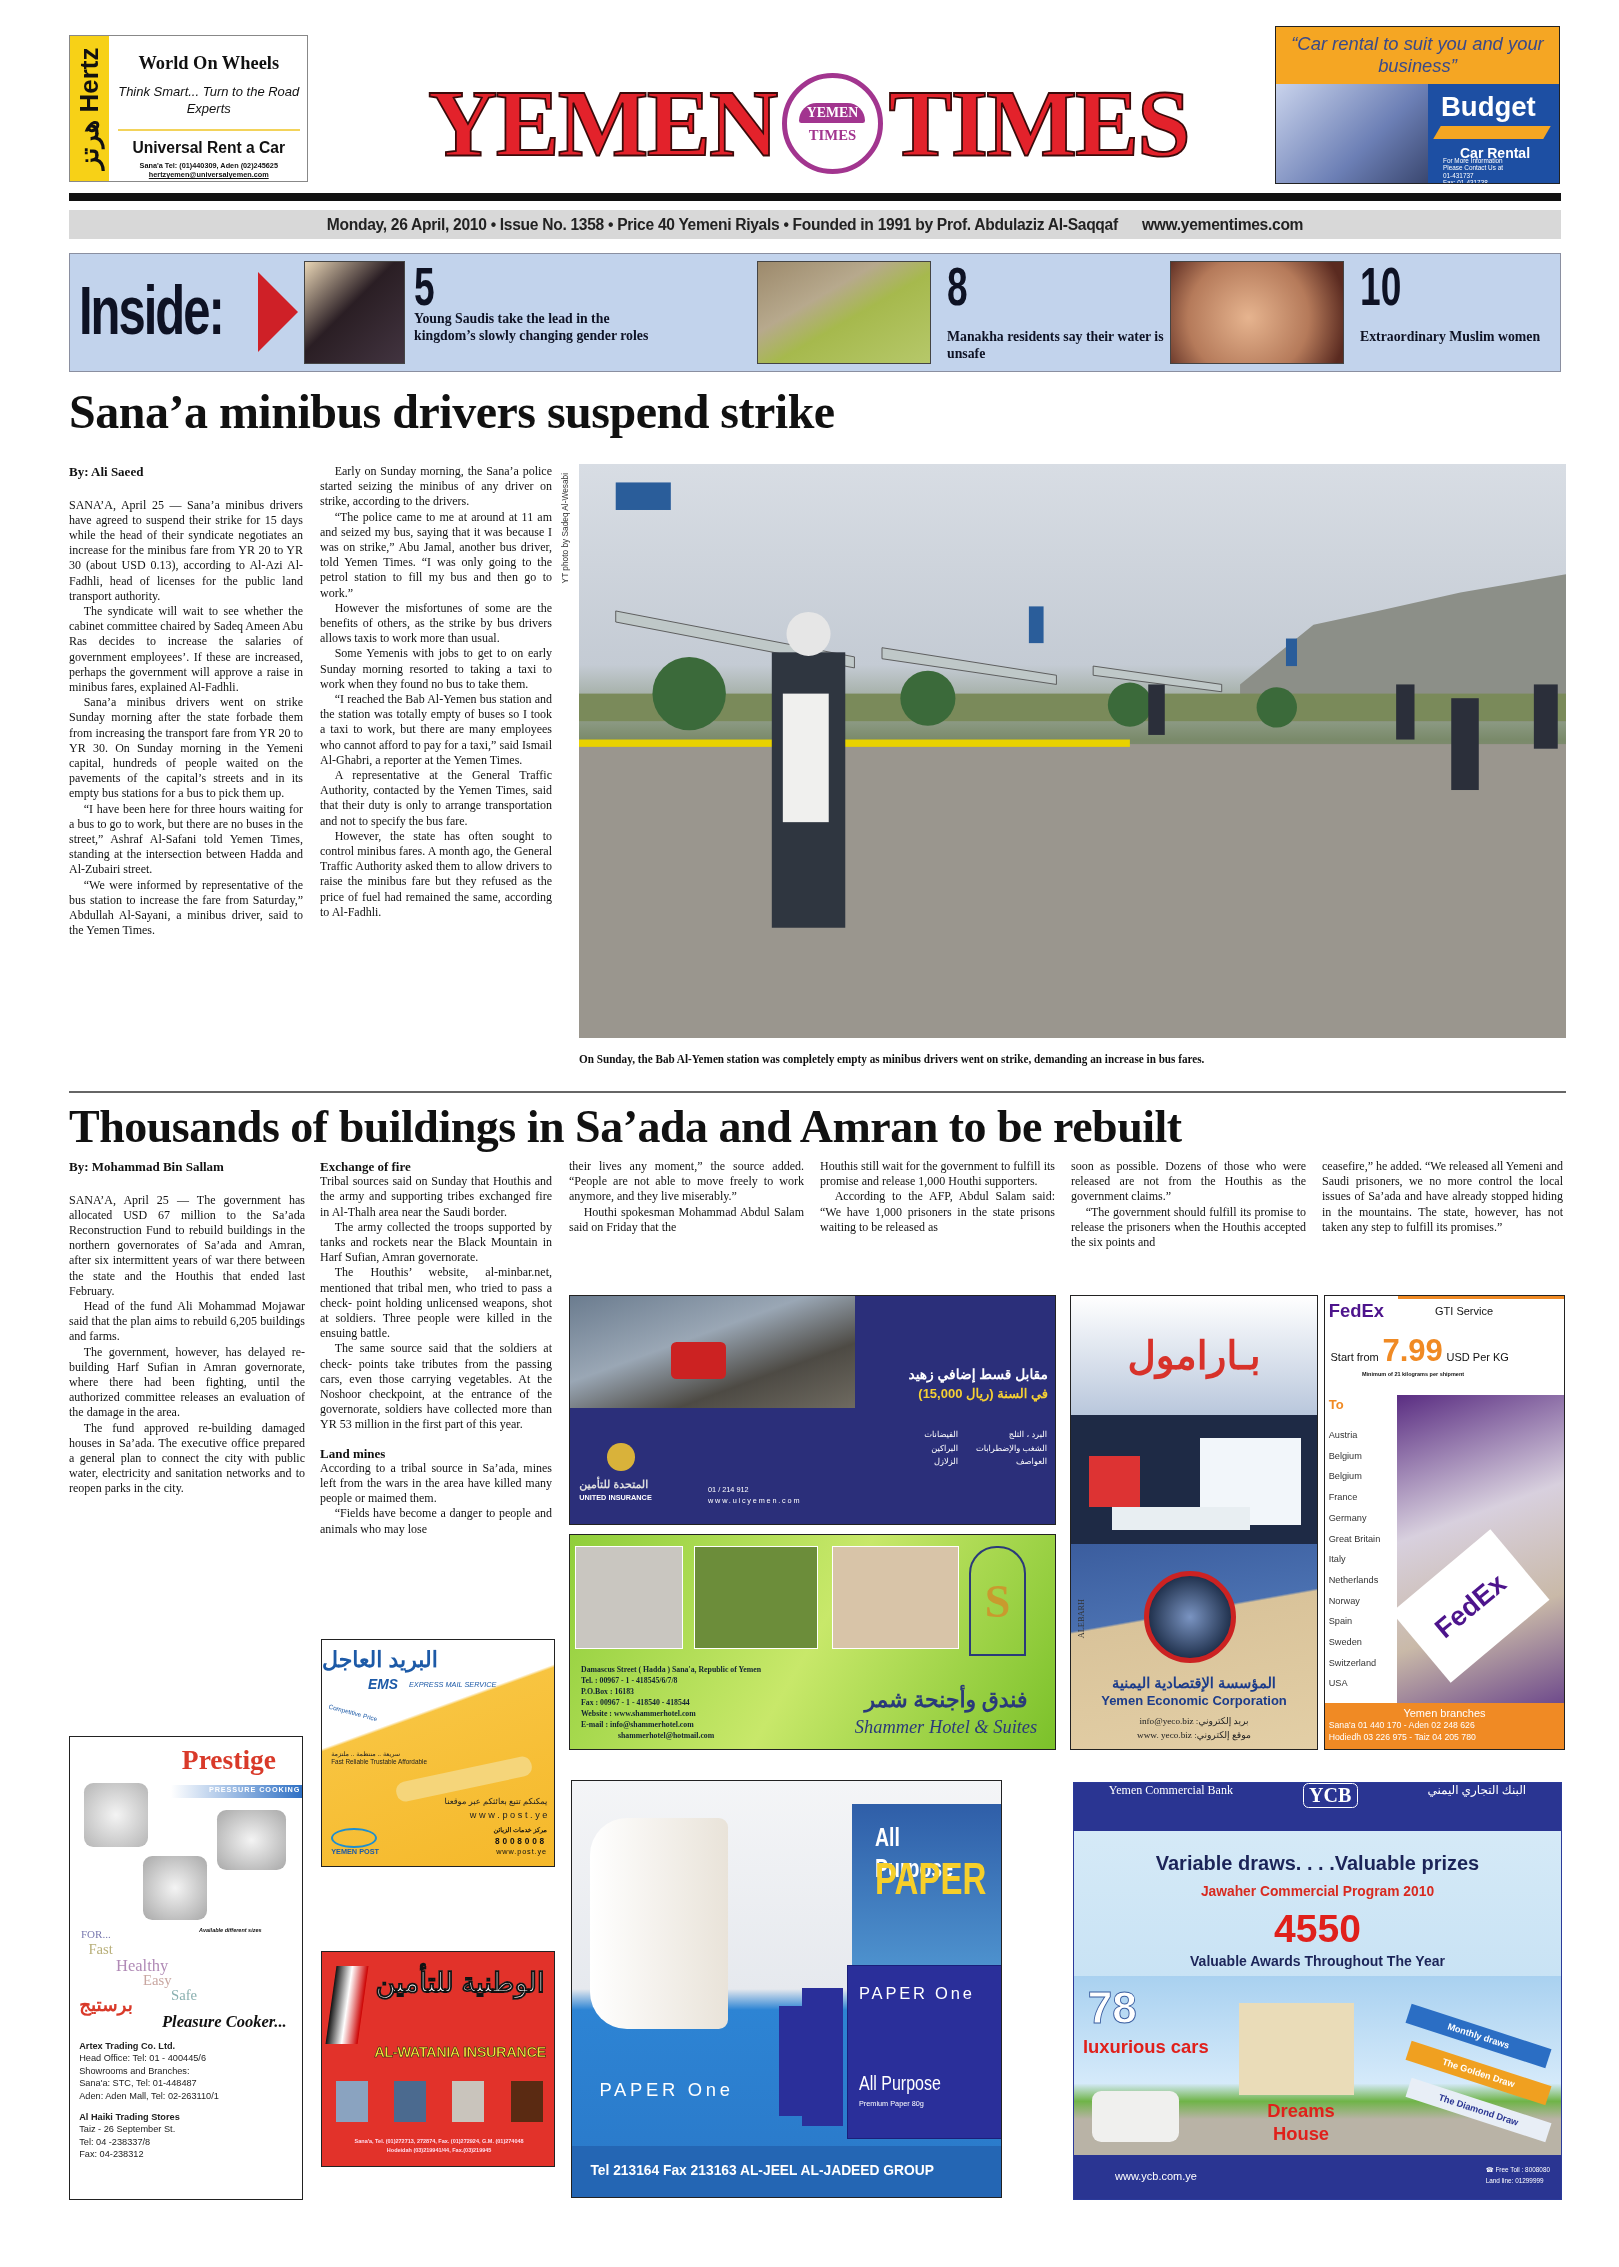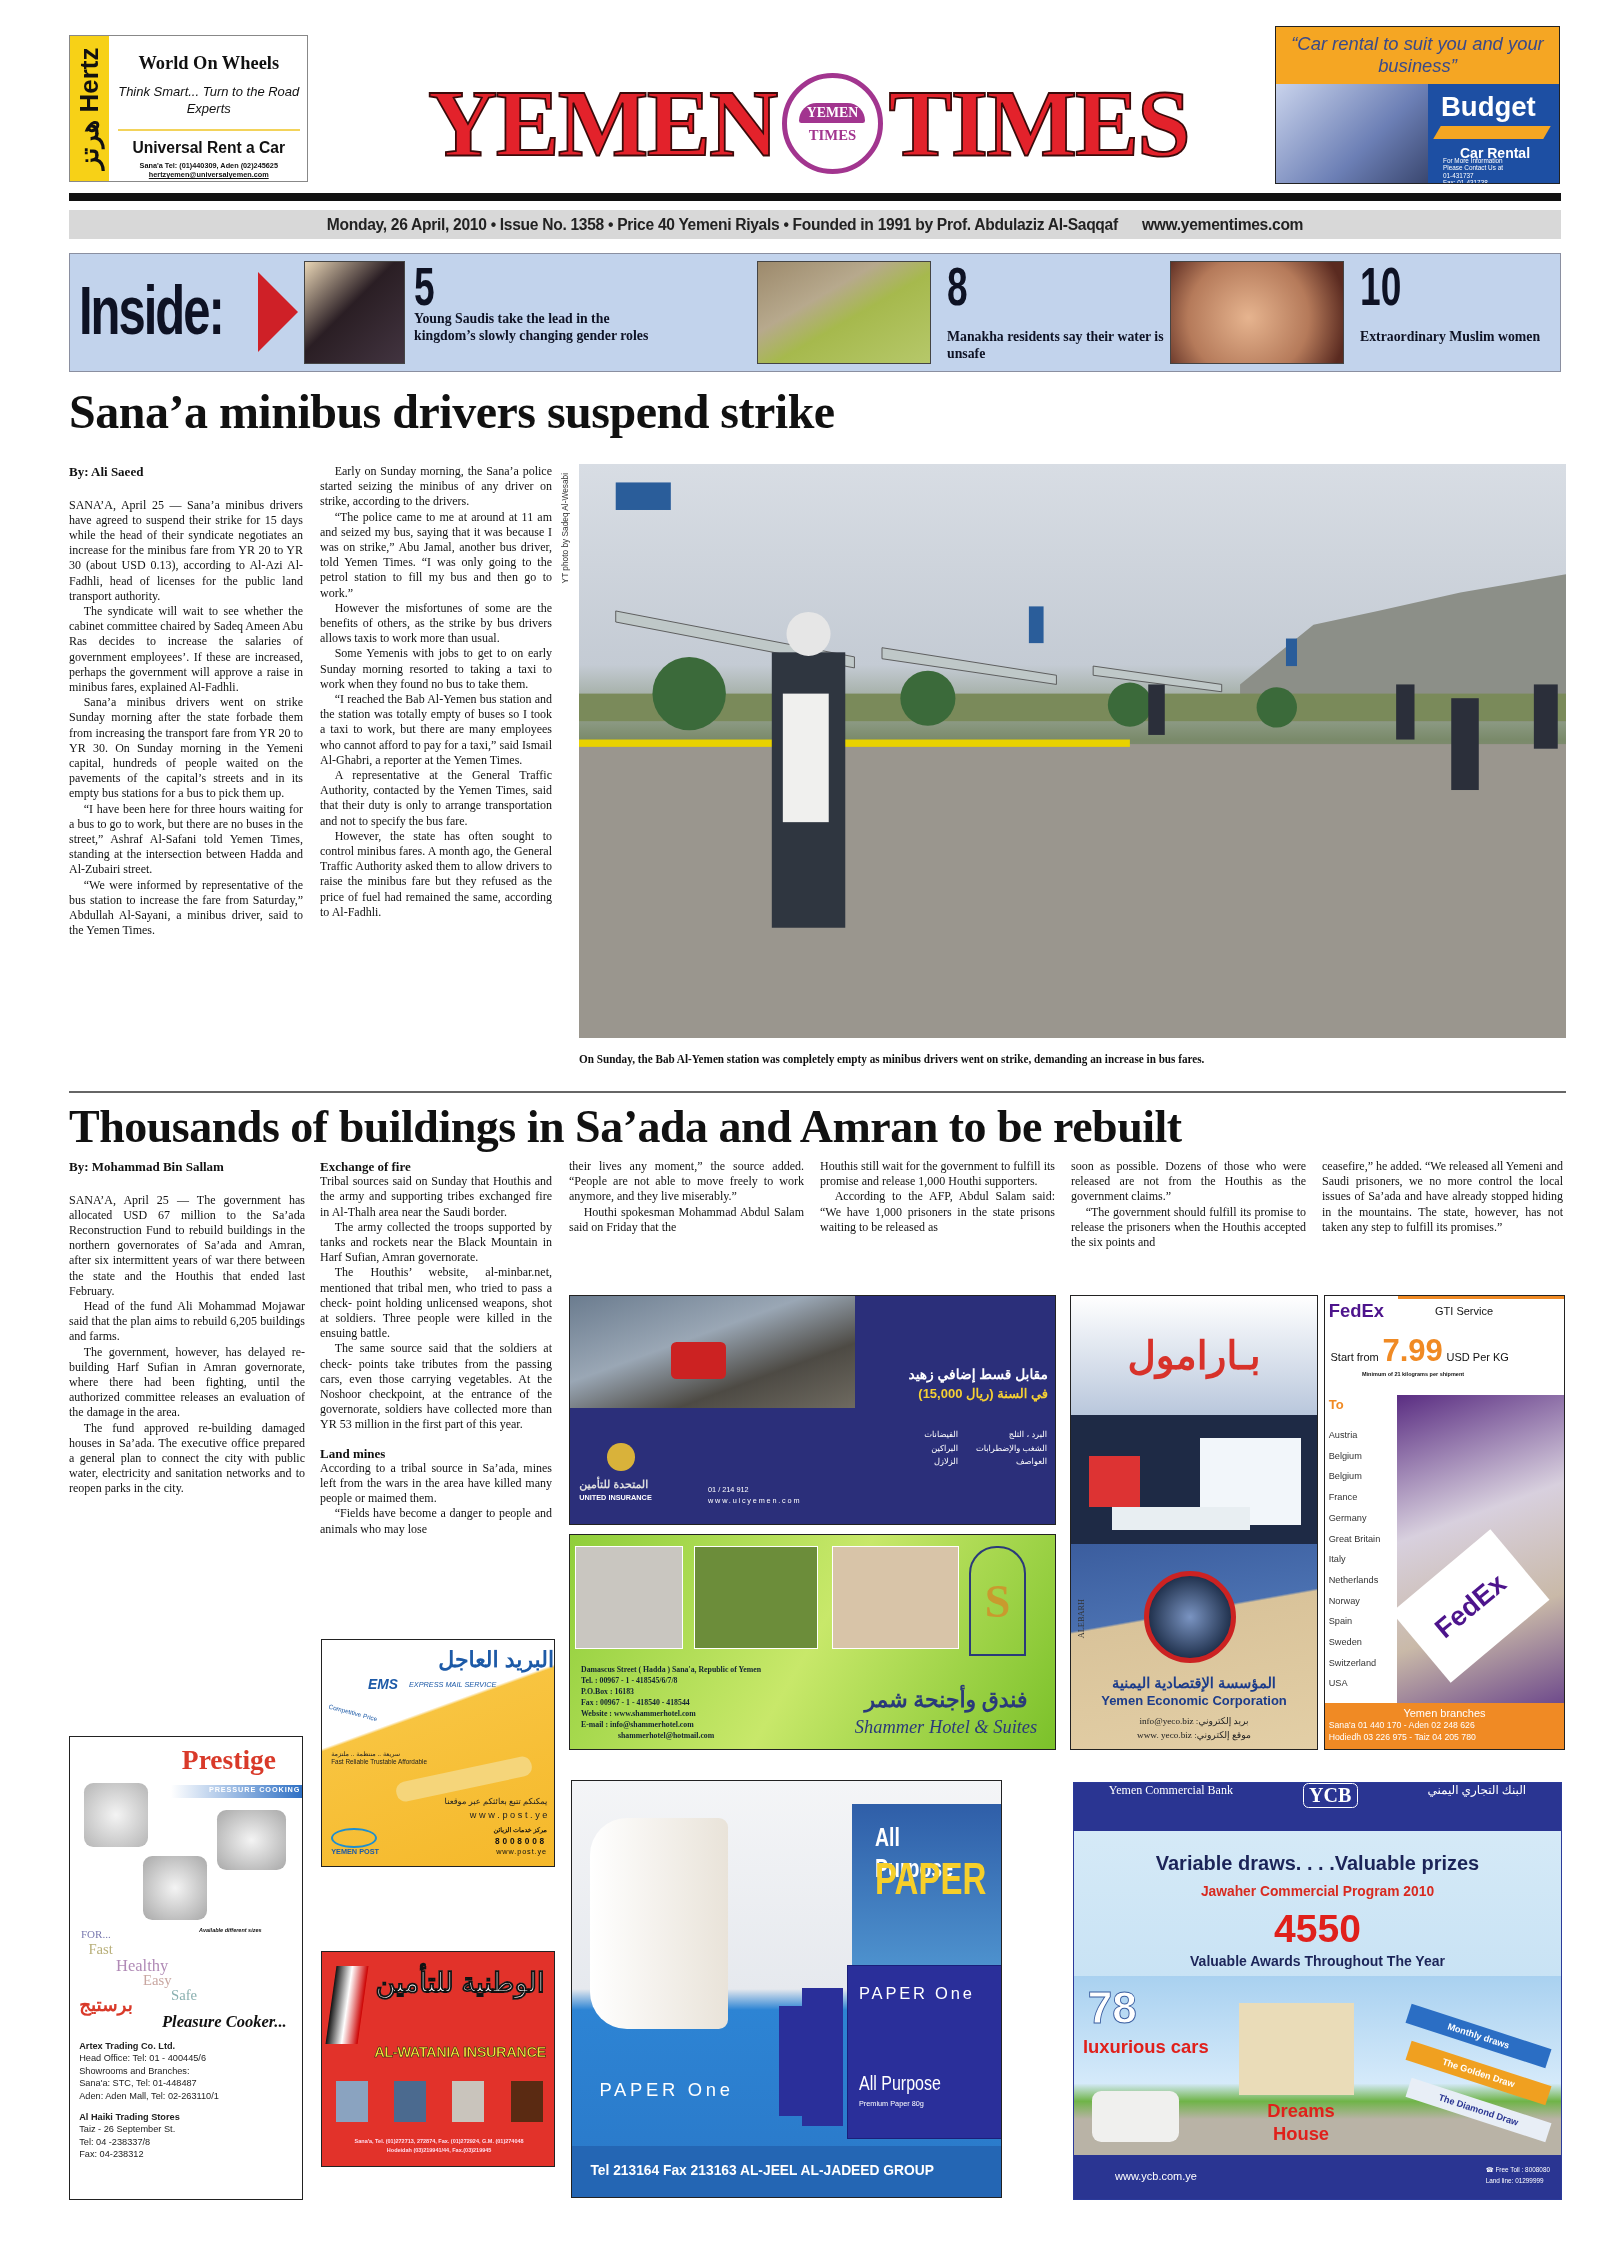--- a/index.html
+++ b/index.html
@@ -290,21 +290,21 @@
     <div style="position:absolute;left:9.2px;top:165px;width:129px;height:92px;background:#fff;transform:rotate(-40deg);font-size:27.5px;font-weight:900;color:#4d148c;display:flex;align-items:center;justify-content:center">FedEx</div>
   </div>
   <div style="position:absolute;left:0;top:407px;width:100%;height:48px;background:#f08a24;color:#fff;font-size:8.7px;line-height:12px;padding:3.7px">
     <div style="text-align:center;font-size:11px">Yemen branches</div>
     <div>Sana'a   01 440 170  -  Aden 02 248 626</div>
     <div>Hodiedh  03 226 975  -  Taiz  04 205 780</div>
   </div>
 </div>
 
 <div class="ad small" style="left:321px;top:1639px;width:234px;height:228px;background:linear-gradient(160deg,#fff 0%,#fff 35%,#f8c440 36%,#f5b82a 100%)">
-  <div style="position:absolute;left:0;top:7.3px;width:100%;text-align:right;font-size:22px;font-weight:bold;color:#1d5aa7">البريد العاجل</div>
+  <div style="position:absolute;left:0;top:7.3px;width:100%;text-align:left;font-size:22px;font-weight:bold;color:#1d5aa7">البريد العاجل</div>
   <div style="position:absolute;left:46px;top:37px;font-size:13.8px;font-weight:900;color:#1d5aa7;font-style:italic">EMS</div>
   <div style="position:absolute;left:87px;top:40px;font-size:7.3px;color:#1d5aa7;font-style:italic">EXPRESS MAIL SERVICE</div>
   <div style="position:absolute;left:5.5px;top:69px;font-size:6.4px;color:#1d5aa7;transform:rotate(15deg)">Competitive Price</div>
   <div style="position:absolute;left:9.2px;top:110px;font-size:6.4px;color:#222;line-height:8.3px">
     <div>سريعة .. منتظمة .. ملتزمة</div>
     <div>Fast Reliable Trustable Affordable</div>
   </div>
   <div style="position:absolute;left:73px;top:129px;width:138px;height:20px;background:#f5d57a;border-radius:9.2px;transform:rotate(-12deg)"></div>
   <div style="position:absolute;left:18.4px;top:156px;width:207px;text-align:right;font-size:8.3px;color:#222">يمكنكم تتبع بعائثكم عبر موقعنا</div>
   <div style="position:absolute;left:18.4px;top:170px;width:207px;text-align:right;font-size:9.2px;color:#222">w w w . p o s t . y e</div>

